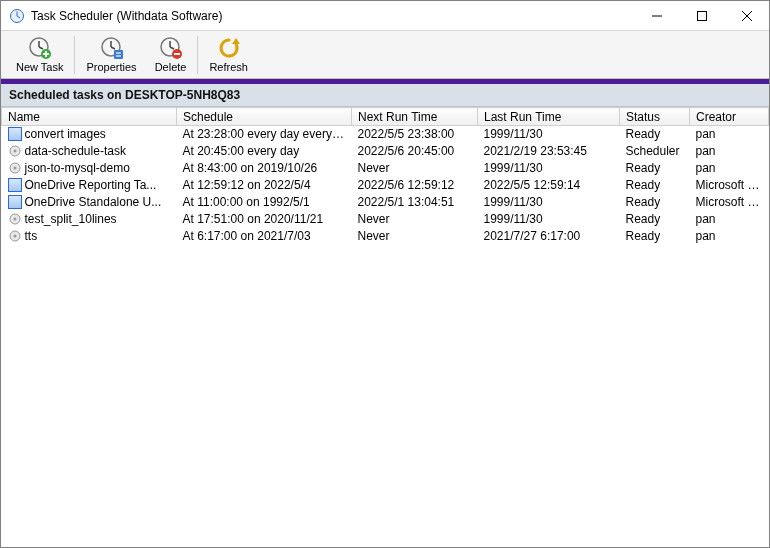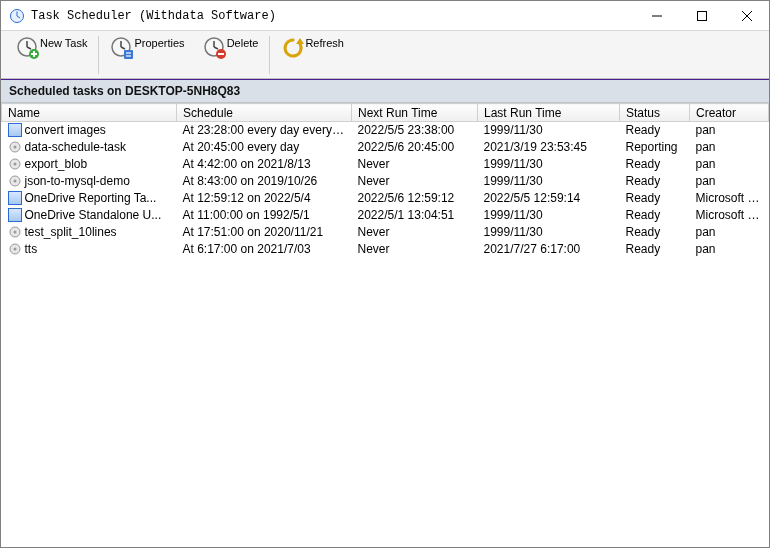--- a/index.html
+++ b/index.html
@@ -1,27 +1,27 @@
 <!DOCTYPE html>
 <html><head>
 <meta charset="utf-8">
 <style>
   * { box-sizing: border-box; }
   html, body { margin:0; padding:0; font-family: "Segoe UI", Tahoma, sans-serif; font-size:12px; color:#000; }
   .window { width:770px; height:548px; border:1px solid #808080; background:#fff; position:relative; display:flex; flex-direction:column; margin:0; }
-  .titlebar { height:30px; display:flex; align-items:center; background:#fff; border-bottom:1px solid #d9d9d9;font-family:Liberation Mono, monospace; }
+  .titlebar { height:30px; display:flex; align-items:center; background:#fff; border-bottom:1px solid #d9d9d9; }
   .titlebar .app-icon { width:16px; height:16px; margin:0 6px 0 8px; display:flex; align-items:center; justify-content:center; }
   .titlebar .title { flex:1; font-size:12px; color:#000; }
   .titlebar .win-btn { width:45px; height:30px; display:flex; align-items:center; justify-content:center; cursor:default; }
   .toolbar { height:48px; background:#f5f5f5; border-bottom:1px solid #bfbfbf; display:flex; align-items:center; padding:2px 6px; }
-  .tool-btn { display:flex; flex-direction:row; align-items:flex-start; justify-content:center; padding:2px 8px; height:44px; border:1px solid transparent; cursor:default; }
+  .tool-btn { display:flex; flex-direction:column; align-items:center; justify-content:center; padding:2px 8px; height:44px; border:1px solid transparent; cursor:default; }
   .tool-btn .icon { width:24px; height:24px; }
   .tool-btn .label { font-size:11px; color:#000; margin-top:1px; }
   .toolbar .sep { width:1px; height:38px; background:#cfcfcf; margin:0 2px; }
-  .subheader { background:#d9e0e8; border-top:1px solid #4c1d95; border-bottom:1px solid #bcc4cd; padding:4px 8px; font-weight:bold; color:#111; }
+  .subheader { background:#d9e0e8; border-top:5px solid #4c1d95; border-bottom:1px solid #bcc4cd; padding:4px 8px; font-weight:bold; color:#111; }
   .table-wrap { flex:1; overflow:auto; background:#fff; }
   table { border-collapse:collapse; width:100%; table-layout:fixed; }
   thead th { font-weight:normal; text-align:left; font-size:12px; padding:0 6px; background:linear-gradient(#fdfdfd,#efefef); border:1px solid #d0d0d0; border-top:1px solid #d0d0d0; height:18px; color:#000; white-space:nowrap; overflow:hidden; }
   tbody td { font-size:12px; padding:1px 6px; height:17px; white-space:nowrap; overflow:hidden; text-overflow:ellipsis; vertical-align:middle; }
   .name-cell { display:flex; }
   .row-icon { width:14px; height:14px; margin-right:3px; flex:none; }
   .row-icon.square { border:1px solid #2a6bd4; background:linear-gradient(#d8e8ff,#a8c8f0); }
   .row-icon.gear { display:inline-block; }
   svg { display:block; }
 </style>
@@ -152,40 +152,22 @@
                   <svg width="14" height="14" viewBox="0 0 14 14">
                     <circle cx="7" cy="7" r="5" fill="#e8e8e8" stroke="#9a9a9a" stroke-width="1"></circle>
                     <circle cx="7" cy="7" r="1.5" fill="#9a9a9a"></circle>
                   </svg>
                 </span>
                 <span class="name-text">data-schedule-task</span>
               </div>
             </td>
             <td>At 20:45:00 every day</td>
             <td>2022/5/6 20:45:00</td>
-            <td>2021/3/19 23:53:45</td>
-            <td>Reporting</td>
-            <td>pan</td>
-          </tr>
-          <tr>
-            <td>
-              <div class="name-cell">
-                <span class="row-icon gear">
-                  <svg width="14" height="14" viewBox="0 0 14 14">
-                    <circle cx="7" cy="7" r="5" fill="#e8e8e8" stroke="#9a9a9a" stroke-width="1"></circle>
-                    <circle cx="7" cy="7" r="1.5" fill="#9a9a9a"></circle>
-                  </svg>
-                </span>
-                <span class="name-text">export_blob</span>
-              </div>
-            </td>
-            <td>At 4:42:00 on 2021/8/13</td>
-            <td>Never</td>
-            <td>1999/11/30</td>
-            <td>Ready</td>
+            <td>2021/2/19 23:53:45</td>
+            <td>Scheduler</td>
             <td>pan</td>
           </tr>
           <tr>
             <td>
               <div class="name-cell">
                 <span class="row-icon gear">
                   <svg width="14" height="14" viewBox="0 0 14 14">
                     <circle cx="7" cy="7" r="5" fill="#e8e8e8" stroke="#9a9a9a" stroke-width="1"></circle>
                     <circle cx="7" cy="7" r="1.5" fill="#9a9a9a"></circle>
                   </svg>

